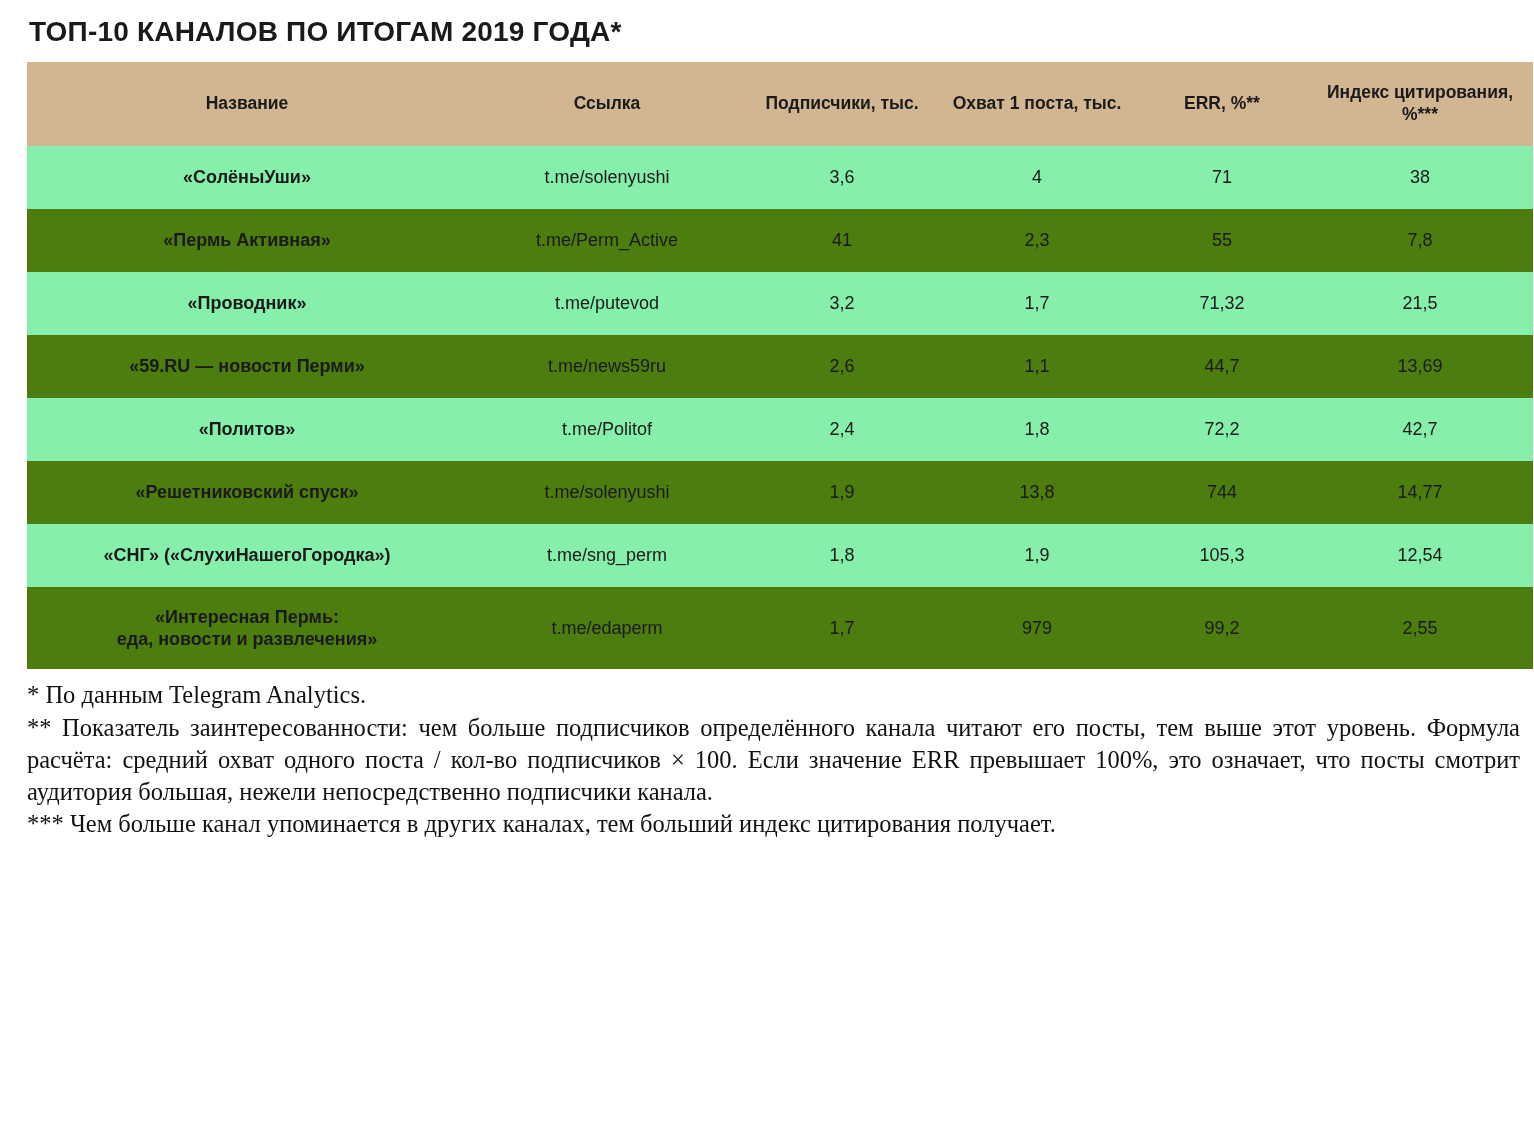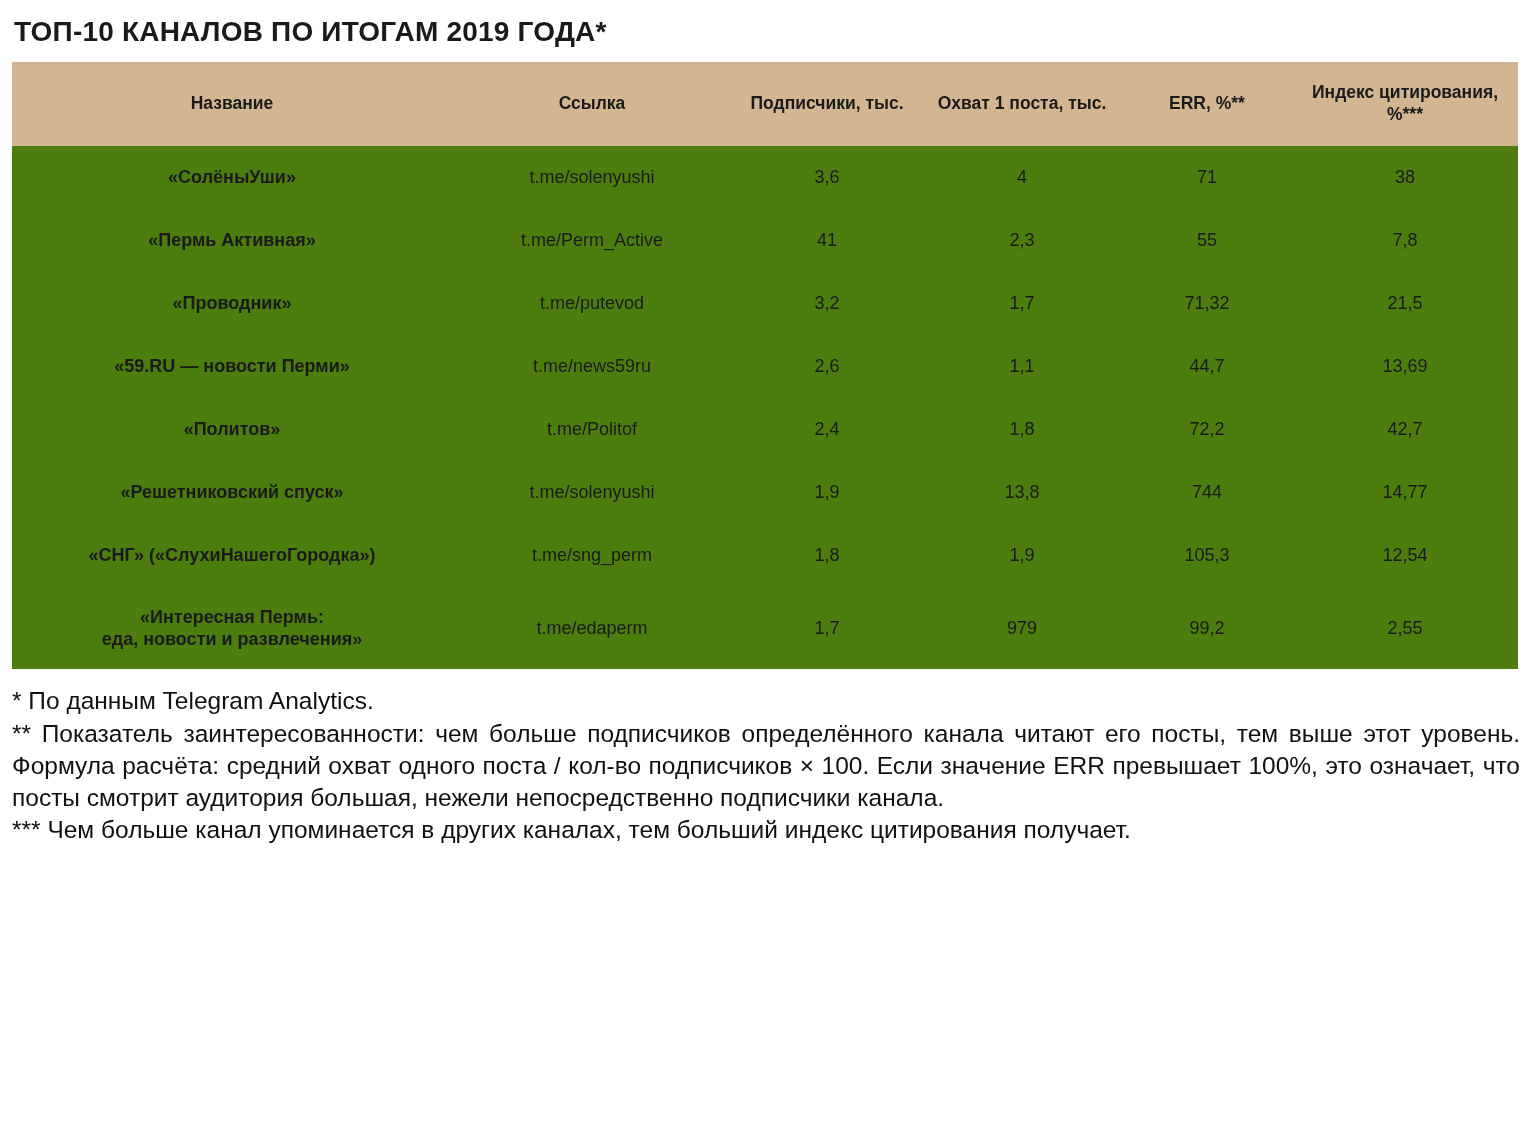--- a/index.html
+++ b/index.html
@@ -11,21 +11,21 @@
     width: 1534px;
     height: 1136px;
     font-family: "Liberation Sans", sans-serif;
     color: #1a1a1a;
     overflow: hidden;
   }
   .page {
     width: 1534px;
     height: 920px;
     box-sizing: border-box;
-    padding: 10px 14px 0 12px;
+    padding: 10px 14px 0 27px;
   }
   .title {
     font-size: 28px;
     font-weight: bold;
     letter-spacing: 0.2px;
     color: #1a1a1a;
     margin: 6px 0 14px 2px;
   }
   table.data {
     border-collapse: collapse;
@@ -40,21 +40,21 @@
     background: #d2b692;
     color: #1a1a1a;
     font-size: 17.5px;
     font-weight: bold;
     text-align: center;
     height: 84px;
     vertical-align: middle;
     line-height: 1.25;
   }
   .row-odd td {
-    background: #4d7c0f;
+    background: #86efac;
   }
   .row-even td {
     background: #4d7c0f;
   }
   table.data td {
     height: 63px;
     text-align: center;
     vertical-align: middle;
     font-size: 18px;
     line-height: 1.25;
@@ -64,22 +64,22 @@
     font-size: 18px;
   }
   td.clink {
     font-weight: normal;
     font-size: 18.5px;
   }
   tr.tall td {
     height: 82px;
   }
   .notes {
-    margin-top: 16px;
-    font-family: Liberation Sans, sans-serif;
+    margin-top: 10px;
+    font-family: Liberation Serif, serif;
     font-size: 24.5px;
     line-height: 1.30;
     color: #111;
     text-align: justify;
     text-justify: inter-word;
   }
   .notes p {
     margin: 0 0 0 0;
   }
   .notes p.n2 {

